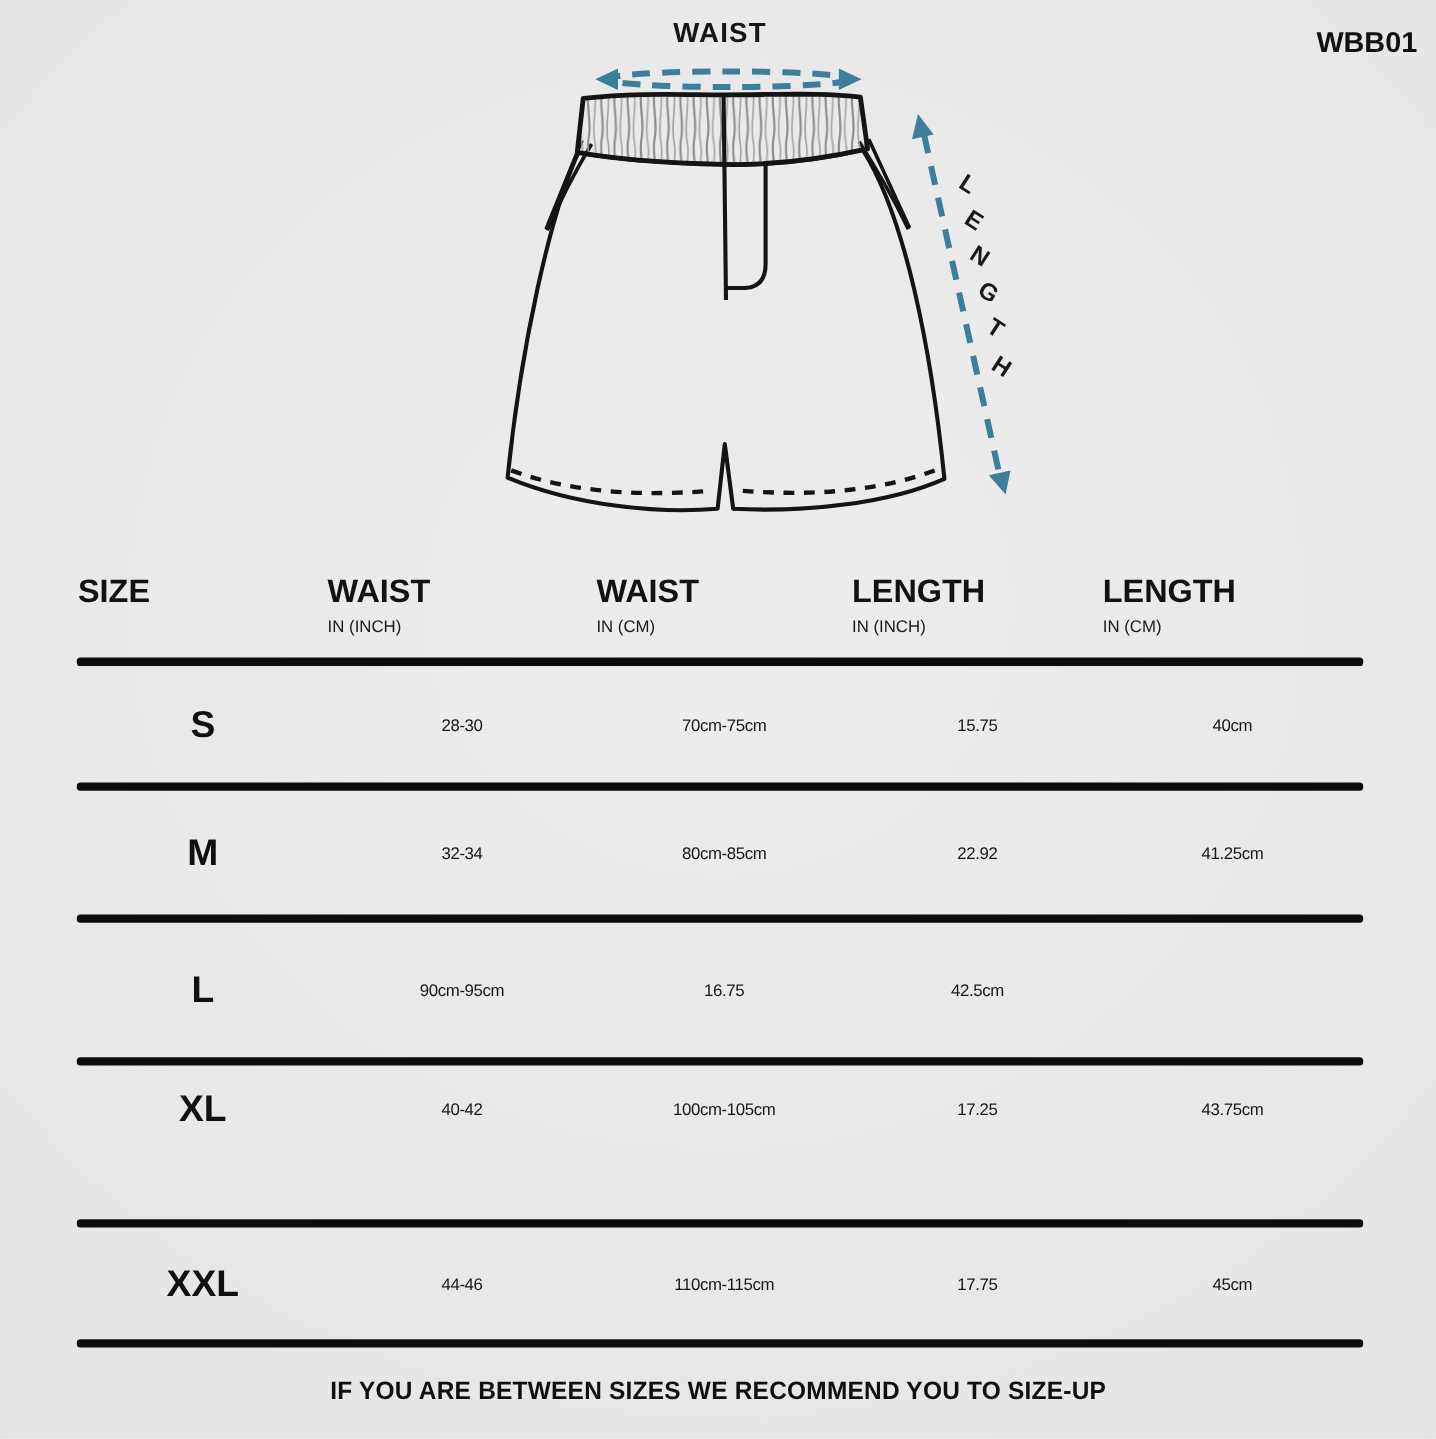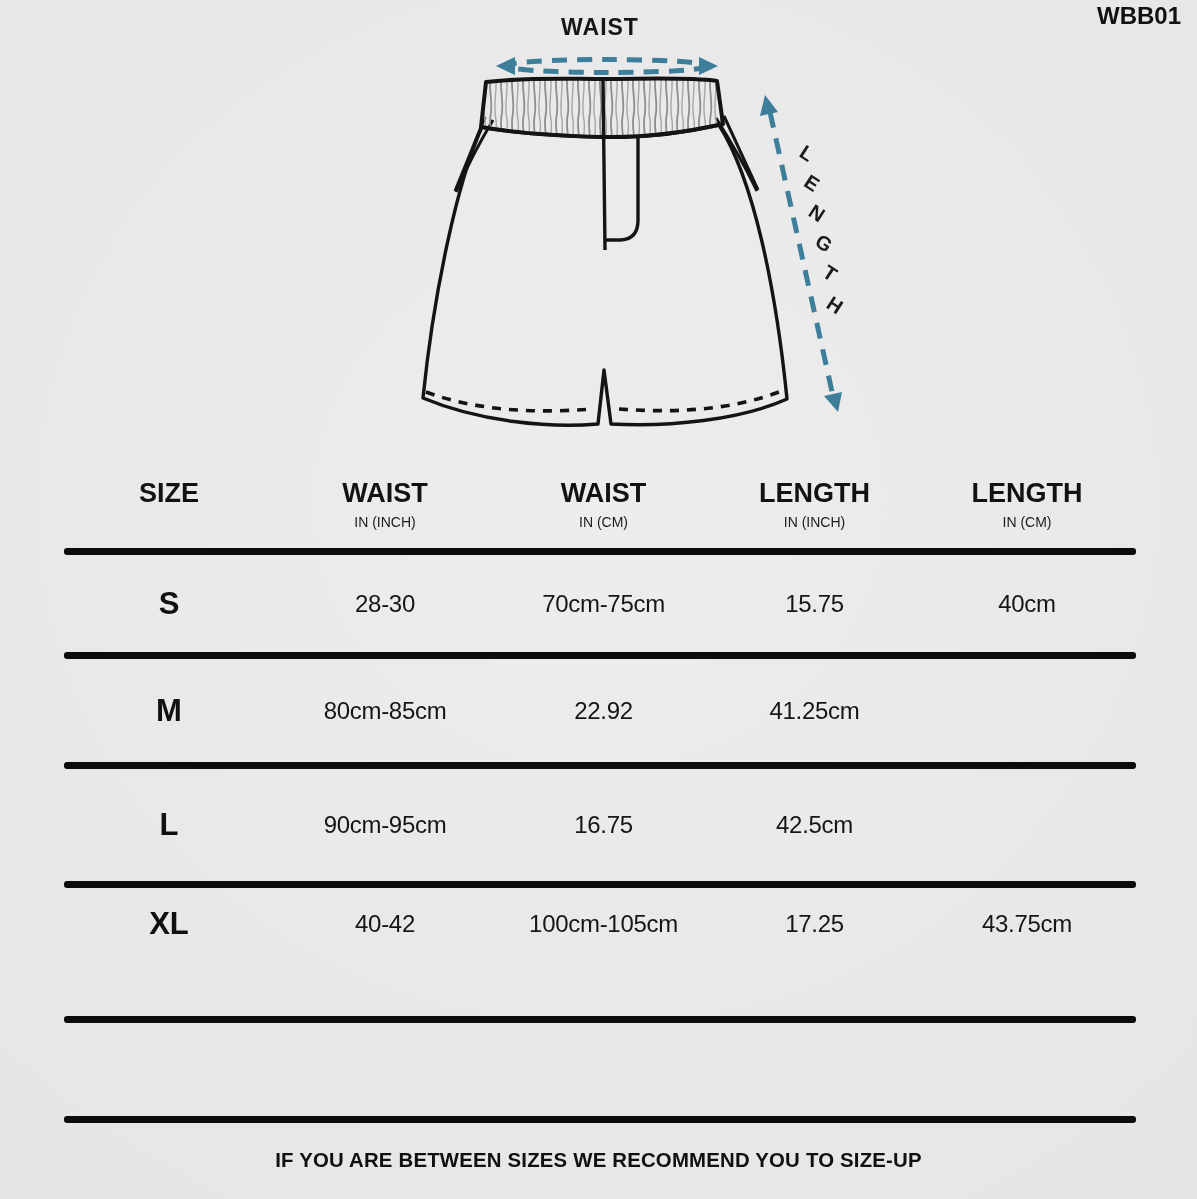--- a/index.html
+++ b/index.html
@@ -8,44 +8,44 @@
     position:relative;width:1197px;height:1199px;overflow:hidden;
     background:radial-gradient(ellipse 130% 120% at 50% 42%, #ededed 0%, #e6e6e6 55%, #dadada 100%);
     color:#141414;
   }
   
   .waist-title{
     position:absolute;top:14px;left:410px;width:380px;text-align:center;
     font-size:23px;font-weight:bold;letter-spacing:1px;color:#161616;
   }
   .product-code{
-    position:absolute;top:2px;right:16px;
+    position:absolute;top:22px;right:16px;
     font-size:24px;font-weight:bold;color:#111;
   }
   
   .diagram-svg{position:absolute;left:410px;top:50px;width:440px;height:390px;}
   
   .thead{
     position:absolute;left:65px;top:462px;width:1070px;height:86px;
     display:grid;grid-template-columns:208px 224px 213px 209px 216px;
   }
-  .hcell{text-align:center;padding-top:16px;}
+  .hcell{text-align:left;padding-top:16px;}
   .htitle{font-size:27px;font-weight:bold;line-height:30px;color:#121212;}
   .hsub{font-size:14px;line-height:24px;color:#1b1b1b;margin-top:2px;}
   .divider{
     position:absolute;left:64px;width:1072px;height:7px;
     background:#0c0c0c;border-radius:3px;
   }
   .trow{
     position:absolute;left:65px;width:1070px;
     display:grid;grid-template-columns:208px 224px 213px 209px 216px;
     align-items:center;
   }
   .size-cell{text-align:center;font-size:31px;font-weight:bold;color:#101010;}
-  .val-cell{text-align:center;font-size:24px;color:#161616;letter-spacing:-0.3px;}
+  .val-cell{text-align:center;font-size:14px;color:#161616;letter-spacing:-0.3px;}
   .footer-note{
     position:absolute;left:0;top:1148px;width:100%;text-align:center;
     font-size:21px;font-weight:bold;letter-spacing:0.2px;color:#101010;
     transform:scaleX(0.97);
   }
   .len-letter{font-weight:bold;font-size:20px;fill:#1a1a1a;}
 </style>
 </head>
 <body>
 
@@ -143,33 +143,41 @@
 
   <div class="trow" style="top:555px;height:97px">
     <div class="size-cell">S</div>
     <div class="val-cell">28-30</div>
     <div class="val-cell">70cm-75cm</div>
     <div class="val-cell">15.75</div>
     <div class="val-cell">40cm</div>
   </div>
   <div class="trow" style="top:659px;height:103px">
     <div class="size-cell">M</div>
+    <div class="val-cell">32-34</div>
     <div class="val-cell">80cm-85cm</div>
     <div class="val-cell">22.92</div>
     <div class="val-cell">41.25cm</div>
   </div>
   <div class="trow" style="top:769px;height:112px">
     <div class="size-cell">L</div>
     <div class="val-cell">90cm-95cm</div>
     <div class="val-cell">16.75</div>
     <div class="val-cell">42.5cm</div>
   </div>
   <div class="trow" style="top:860px;height:128px">
     <div class="size-cell">XL</div>
     <div class="val-cell">40-42</div>
     <div class="val-cell">100cm-105cm</div>
     <div class="val-cell">17.25</div>
     <div class="val-cell">43.75cm</div>
   </div>
+  <div class="trow" style="top:1023px;height:93px">
+    <div class="size-cell">XXL</div>
+    <div class="val-cell">44-46</div>
+    <div class="val-cell">110cm-115cm</div>
+    <div class="val-cell">17.75</div>
+    <div class="val-cell">45cm</div>
+  </div>
 
   <div class="footer-note">IF YOU ARE BETWEEN SIZES WE RECOMMEND YOU TO SIZE-UP</div>
 
 </div>
 
 </body></html>

